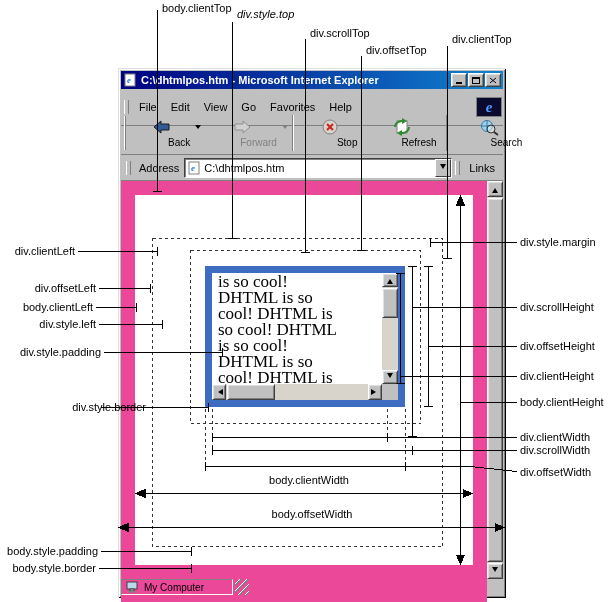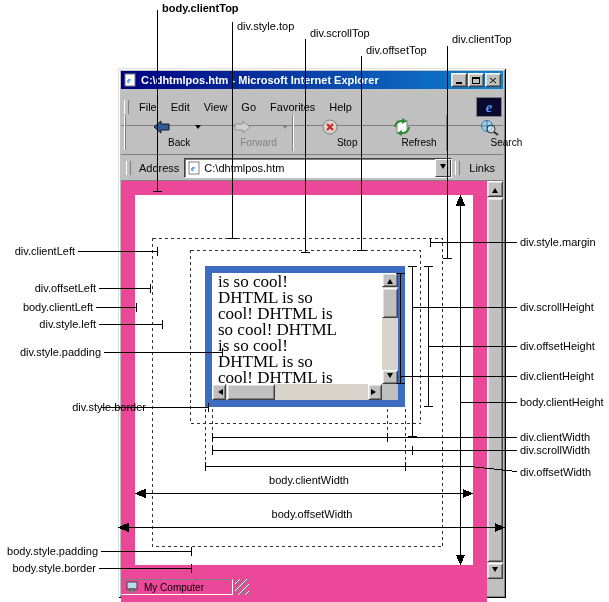--- a/index.html
+++ b/index.html
@@ -247,22 +247,22 @@
           <rect x="1" y="1" width="10" height="7" fill="#bcd8ec" stroke="#404040"></rect>
           <rect x="4" y="8" width="4" height="2" fill="#c0c0c0" stroke="#404040"></rect>
           <rect x="2" y="10" width="8" height="1.5" fill="#808080"></rect>
         </svg>
         <span>My Computer</span>
       </div>
       <div class="resize-grip"></div>
     </div>
   </div>
 
-  <div class="callout" style="left:162px;top:2px;font-weight:bold;">body.clientTop</div>
-  <div class="callout" style="left:237px;top:20px;">div.style.top</div>
+  <div class="callout" style="left:162px;top:2px;">body.clientTop</div>
+  <div class="callout" style="left:237px;top:8px;font-style:italic;">div.style.top</div>
   <div class="callout" style="left:310px;top:27px;">div.scrollTop</div>
   <div class="callout" style="left:366px;top:44px;">div.offsetTop</div>
   <div class="callout" style="left:452px;top:33px;">div.clientTop</div>
 
   <div class="callout r" style="left:0;width:75px;top:245px;">div.clientLeft</div>
   <div class="callout r" style="left:0;width:96px;top:282px;">div.offsetLeft</div>
   <div class="callout r" style="left:0;width:93px;top:301px;">body.clientLeft</div>
   <div class="callout r" style="left:0;width:96px;top:318px;">div.style.left</div>
   <div class="callout r" style="left:0;width:101px;top:346px;">div.style.padding</div>
   <div class="callout r" style="left:0;width:98px;top:401px;padding-left:48px;">div.style.border</div>

